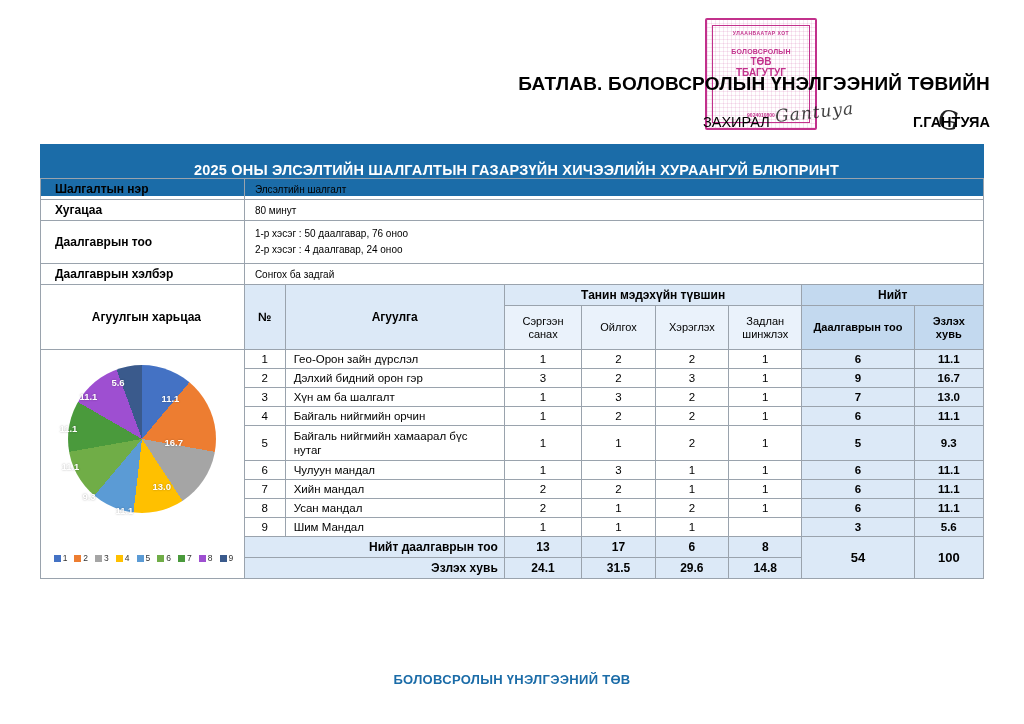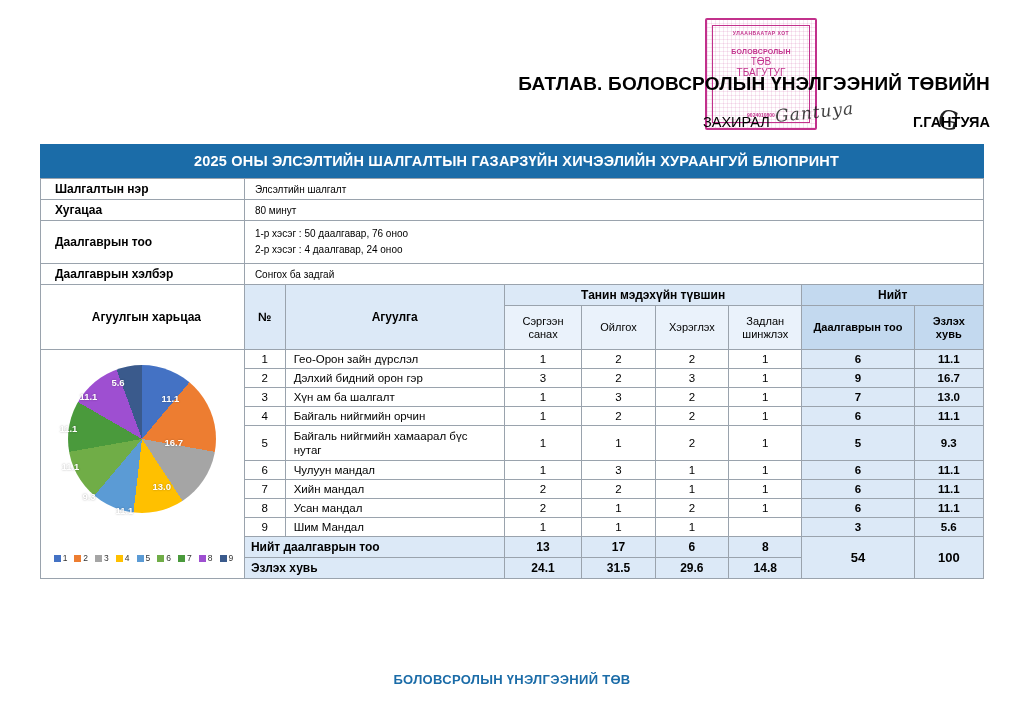--- a/index.html
+++ b/index.html
@@ -64,21 +64,21 @@
   }
   .stamp .s-mid {
     margin-top: 11px;
     font-size: 7px;
     font-weight: bold;
     line-height: 9px;
     letter-spacing: 0.2px;
   }
   .stamp .s-big {
     font-size: 10px;
-    font-weight: normal;
+    font-weight: bold;
     line-height: 11px;
   }
   .stamp .s-num {
     position: absolute;
     bottom: 4px;
     left: 0; right: 0;
     font-size: 5px;
     font-weight: bold;
   }
   .approve-line1 {
@@ -124,21 +124,21 @@
     color: #222;
     transform: rotate(12deg);
   }
 
   
   .title-bar {
     position: absolute;
     left: 40px;
     top: 144px;
     width: 944px;
-    height: 34px;
+    height: 52px;
     background: #1b6ca8;
     color: #fff;
     display: flex;
     align-items: center;
     justify-content: center;
     font-size: 14.5px;
     font-weight: bold;
     letter-spacing: .2px;
     border: 1px solid #1b6ca8;
     box-sizing: border-box;
@@ -204,21 +204,21 @@
     font-size: 11.5px;
     background: #dce9f7;
   }
   .row-sum td {
     background: #dce9f7;
     font-weight: bold;
     text-align: center;
     font-size: 12px;
   }
   .row-sum td.lead {
-    text-align: left;
+    text-align: right;
   }
   .chart-cell {
     background: #fff;
     padding: 0 !important;
     vertical-align: top;
   }
 
   
   .chart-wrap {
     position: relative;

